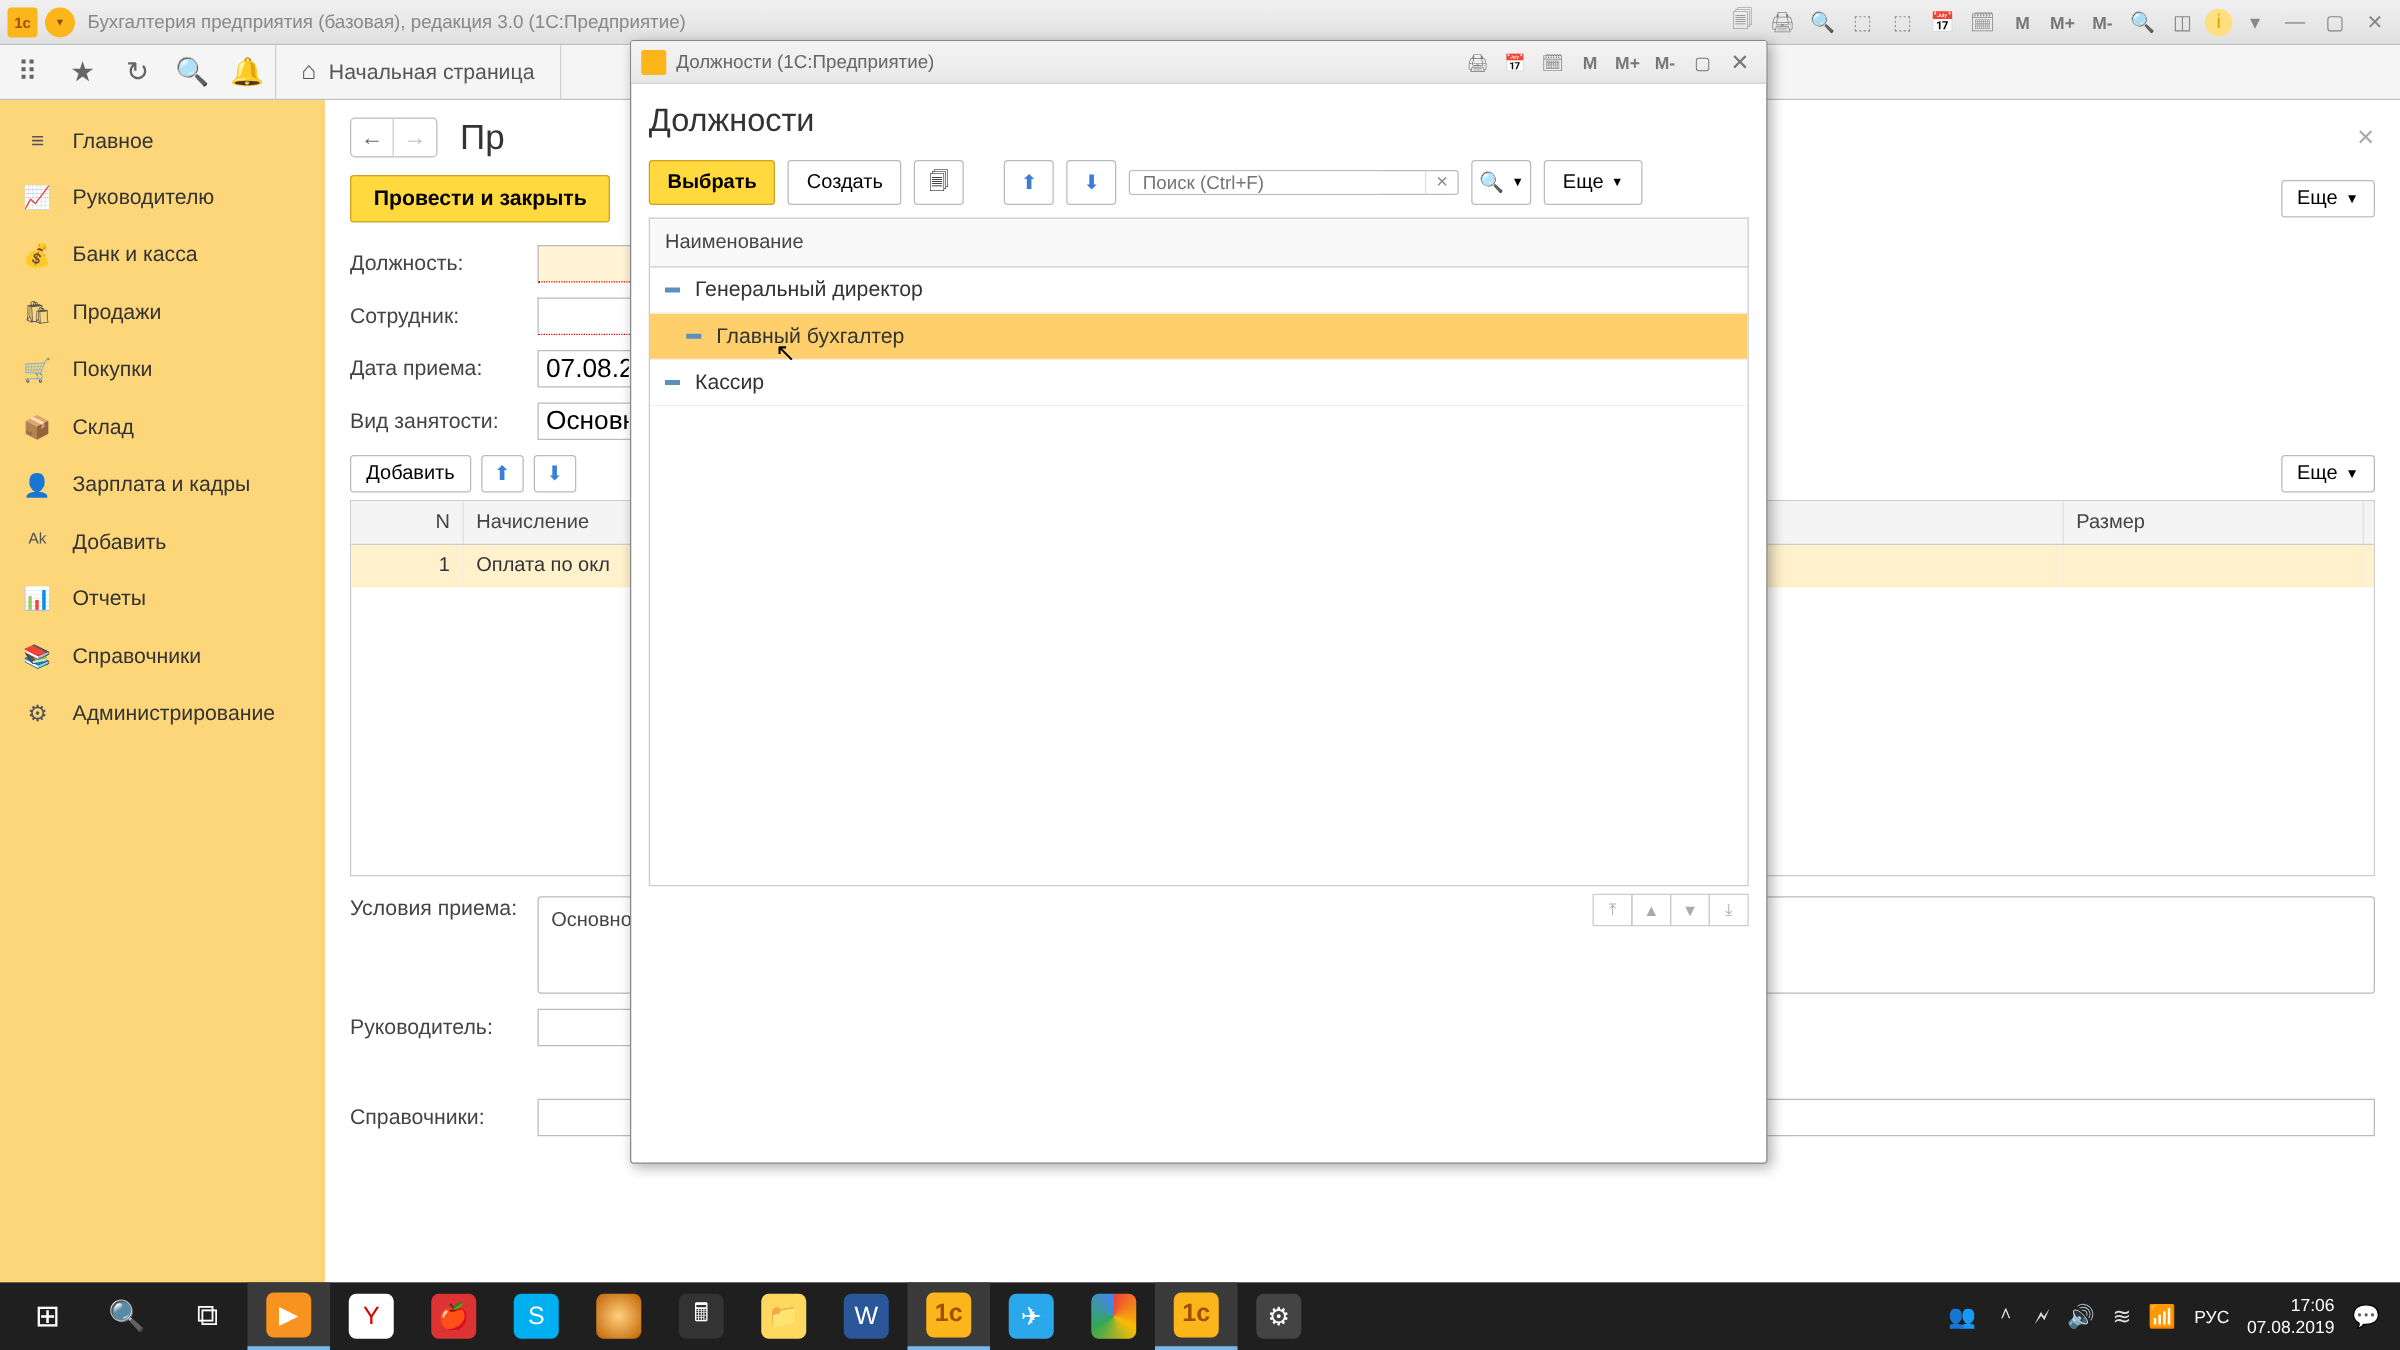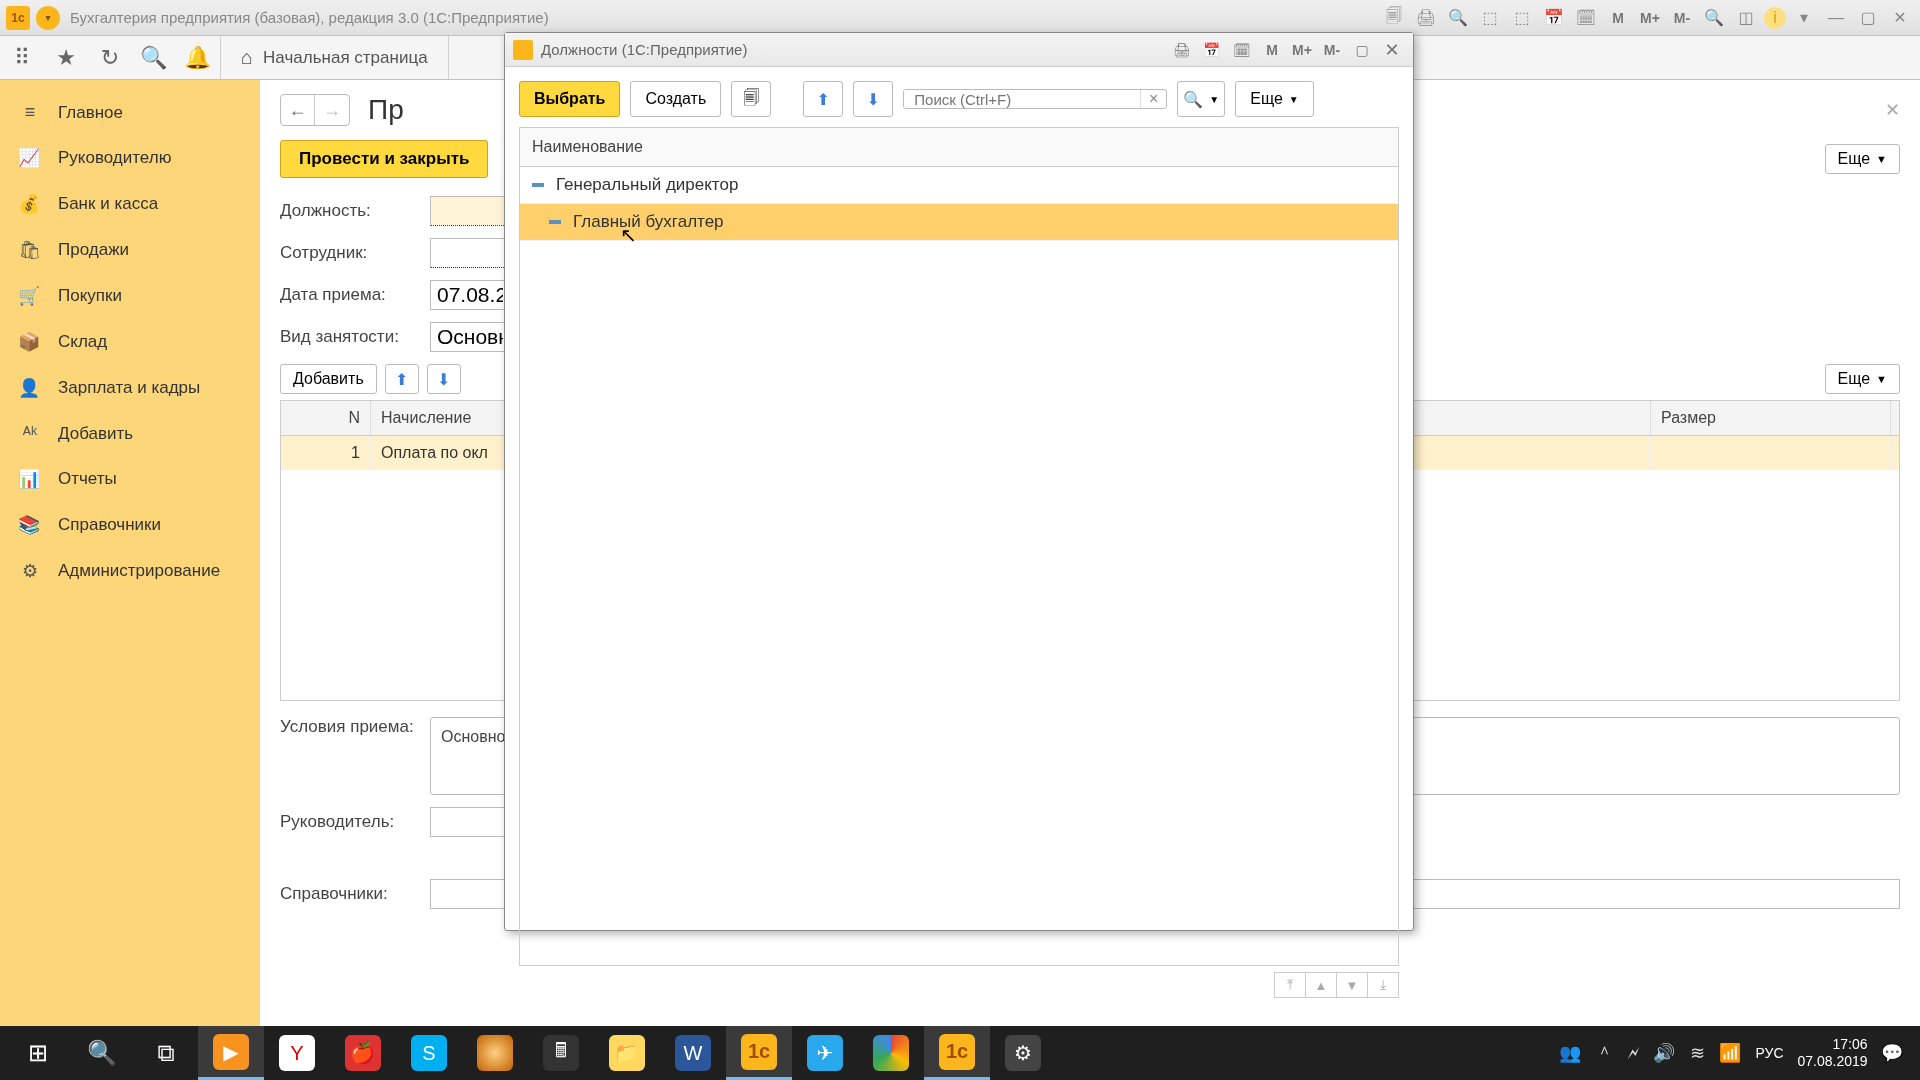--- a/index.html
+++ b/index.html
@@ -57,21 +57,21 @@
 .modal-body { padding: 14px; }
 .modal-h1 { font-size: 26px; color: #333; margin-bottom: 16px; }
 .modal-toolbar { display: flex; gap: 10px; align-items: center; margin-bottom: 10px; }
 .modal-toolbar .search-group { display: flex; border: 1px solid #bbb; border-radius: 3px; overflow: hidden; gap: 36px; }
 .modal-toolbar input { border: none; width: 200px; padding: 0 10px; font-size: 15px; outline: none; }
 .modal-toolbar .clear { width: 26px; display: flex; align-items: center; justify-content: center; border-left: 1px solid #ddd; cursor: pointer; color: #888; }
 .mbtn { border: 1px solid #bbb; height: 36px; padding: 0 14px; background: #fff; border-radius: 3px; cursor: pointer; font-size: 16px; display: inline-flex; align-items: center; gap: 6px; }
 .mbtn.primary { background: #ffd93d; border-color: #d0a020; font-weight: bold; }
 .mbtn.icon { width: 40px; padding: 0; justify-content: center; }
 .list-header { border: 1px solid #ccc; border-bottom: none; padding: 10px 12px; font-size: 16px; color: #444; background: #f9f9f9; }
-.list-box { border: 1px solid #ccc; height: 800px; overflow: auto; }
+.list-box { border: 1px solid #ccc; height: 496px; overflow: auto; }
 .list-item { display: flex; align-items: center; gap: 12px; padding: 8px 12px; font-size: 17px; color: #333; border-bottom: 1px solid #f0f0f0; cursor: pointer; }
 .list-item .bullet { width: 12px; height: 4px; background: #5a90c0; }
 .list-item.selected { background: #ffcf6b; padding-left: 29px; }
 .list-nav { display: flex; justify-content: flex-end; gap: 0; margin-top: 6px; }
 .list-nav span { width: 32px; height: 26px; border: 1px solid #ccc; display: flex; align-items: center; justify-content: center; font-size: 13px; color: #aaa; margin-left: -1px; cursor: pointer; }
 .cursor-arrow { position: absolute; top: 257px; left: 126px; font-size: 20px; color: #000; pointer-events: none; }
 
 
 .taskbar { position: absolute; bottom: 0; left: 0; right: 0; height: 54px; background: #1f1f1f; display: flex; align-items: center; padding: 0 6px; }
 .task-btn { width: 64px; height: 54px; display: flex; align-items: center; justify-content: center; font-size: 24px; color: #fff; cursor: pointer; }
@@ -263,20 +263,21 @@
               <span class="mt-btn">📅</span>
               <span class="mt-btn">🗓</span>
               <span class="mt-btn" style="font-weight:bold">M</span>
               <span class="mt-btn" style="font-weight:bold">M+</span>
               <span class="mt-btn" style="font-weight:bold">M-</span>
               <span class="mt-btn">▢</span>
               <span class="mt-btn close">✕</span>
             </div>
           </div>
           <div class="modal-body">
+            <div class="modal-h1">Должности</div>
             <div class="modal-toolbar">
               <button class="mbtn primary">Выбрать</button>
               <button class="mbtn">Создать</button>
               <button class="mbtn icon">🗐</button>
               <div style="width:12px"></div>
               <button class="mbtn icon" style="color:#3b7dd8">⬆</button>
               <button class="mbtn icon" style="color:#3b7dd8">⬇</button>
               <div class="search-group">
                 <input placeholder="Поиск (Ctrl+F)" style="">
                 <span class="clear">×</span>
@@ -290,20 +291,24 @@
             <div class="list-header">Наименование</div>
             <div class="list-box" style="position:relative">
               <div class="list-item">
                   <span class="bullet"></span>
                   <span>Генеральный директор</span>
                 </div>
               <div class="list-item selected">
                   <span class="bullet"></span>
                   <span>Главный бухгалтер</span>
                 </div>
+              <div class="list-item">
+                  <span class="bullet"></span>
+                  <span>Кассир</span>
+                </div>
               <span class="cursor-arrow" style="top:56px;left:100px">↖</span>
             </div>
             <div class="list-nav">
               <span>⤒</span>
               <span>▲</span>
               <span>▼</span>
               <span>⤓</span>
             </div>
           </div>
         </div>

